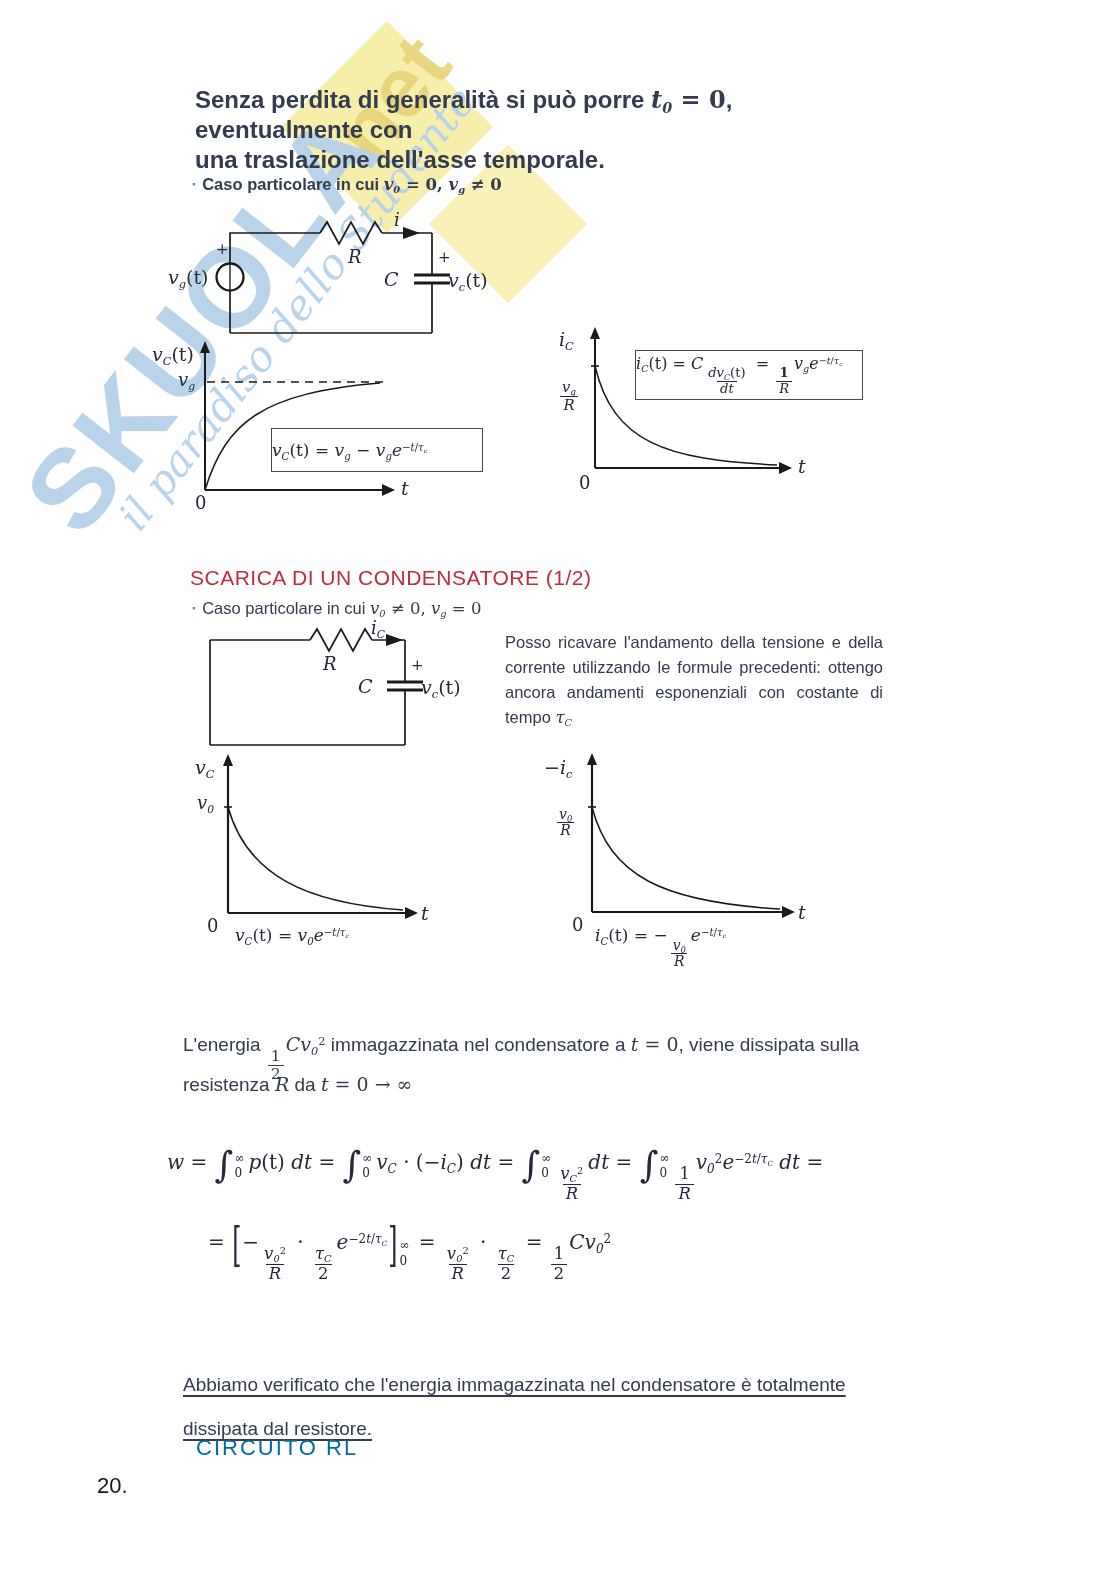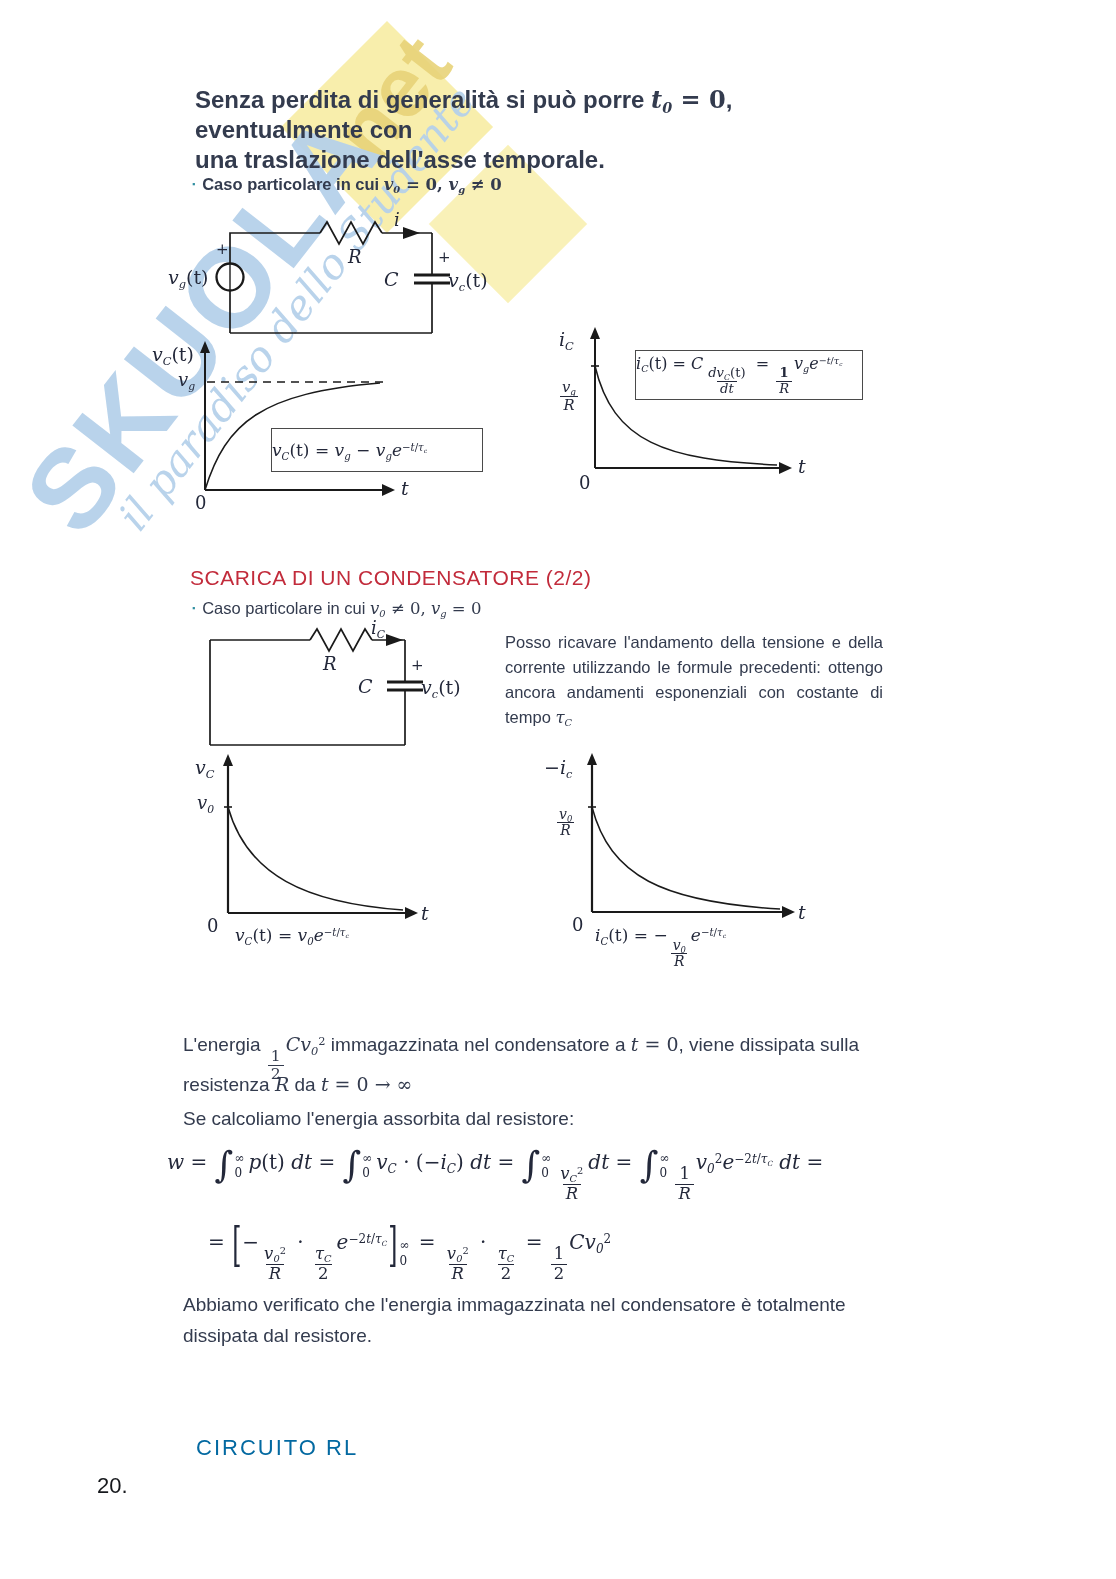--- a/index.html
+++ b/index.html
@@ -135,21 +135,21 @@
         <span class="math" style="font-size:16px;"><span class="mi">i</span><sub class="mi">C</sub><span class="mr">(t)</span><span class="mr"> = </span><span class="mi">C</span><span class="frac">
               <span class="fnum"><span class="mi">dv</span><sub class="mi">C</sub><span class="mr">(t)</span></span>
               <span class="fden"><span class="mi">dt</span></span>
             </span><span class="mr"> = </span><span class="frac">
               <span class="fnum"><span class="mr mb">1</span></span>
               <span class="fden"><span class="mi">R</span></span>
             </span><span class="mi">v</span><sub class="mi">g</sub><span class="mi">e</span><sup><span class="mr">−</span><span class="mi">t</span><span class="mr">/</span><span class="mi">τ</span><sub class="mi">c</sub></sup></span>
       </div>
     </div>
 
-    <div class="abs heading" style="left:190px;top:566px;">SCARICA DI UN CONDENSATORE (2/2)</div>
+    <div class="abs heading" style="left:190px;top:566px;">SCARICA DI UN CONDENSATORE (1/2)</div>
 
     <div class="abs body-text" style="left:192px;top:599px;font-size:16.5px;">
       <span class="bul">▪</span><span>Caso particolare in cui </span><span class="math" style="color:inherit"><span class="mi">v</span><sub class="mi">0</sub><span class="mr"> ≠ 0, </span><span class="mi">v</span><sub class="mi">g</sub><span class="mr"> = 0</span></span>
     </div>
 
     <div class="abs" style="left:175px;top:622px;width:330px;height:135px;">
       <svg width="330" height="135" viewBox="0 0 330 135">
         <g stroke="#1a1a1a" stroke-width="1.7" fill="none">
           <path d="M35,18 H135"></path>
           <path d="M135,18 l7,-11 l12,22 l12,-22 l12,22 l12,-22 l7,11"></path>
@@ -220,21 +220,20 @@
     <div class="abs body-text" style="left:183px;top:1033px;font-size:19px;white-space:nowrap;">
       <span>L'energia </span><span class="math" style="color:inherit"><span class="frac">
             <span class="fnum"><span class="mr">1</span></span>
             <span class="fden"><span class="mr">2</span></span>
           </span><span class="mi">C</span><span class="mi">v</span><sub class="mi">0</sub><sup class="mr">2</sup></span><span> immagazzinata nel condensatore a </span><span class="math" style="color:inherit"><span class="mi">t</span><span class="mr"> = 0</span></span><span>, viene dissipata sulla</span>
     </div>
     <div class="abs body-text" style="left:183px;top:1073px;font-size:19px;white-space:nowrap;">
       <span>resistenza </span><span class="math" style="color:inherit"><span class="mi">R</span></span><span> da </span><span class="math" style="color:inherit"><span class="mi">t</span><span class="mr"> = 0 → ∞</span></span>
     </div>
 
-    <div class="abs body-text" style="left:183px;top:1108px;font-size:19px;">Se calcoliamo l'energia assorbita dal resistore:</div>
 
     <div class="abs math" style="left:167px;top:1150px;font-size:20px;white-space:nowrap;"><span class="mi">w</span><span class="mr"> = </span><span class="intw">
           <span class="ints mr">∫</span>
           <span class="ilims">
             <span class="mr">∞</span>
             <span class="mr">0</span>
           </span>
         </span><span class="mi">p</span><span class="mr">(t) </span><span class="mi">dt</span><span class="mr"> = </span><span class="intw">
           <span class="ints mr">∫</span>
           <span class="ilims">
@@ -274,20 +273,20 @@
           <span class="fnum"><span class="mi">v</span><sub class="mi">0</sub><sup class="mr">2</sup></span>
           <span class="fden"><span class="mi">R</span></span>
         </span><span class="mr"> · </span><span class="frac">
           <span class="fnum"><span class="mi">τ</span><sub class="mi">C</sub></span>
           <span class="fden"><span class="mr">2</span></span>
         </span><span class="mr"> = </span><span class="frac">
           <span class="fnum"><span class="mr">1</span></span>
           <span class="fden"><span class="mr">2</span></span>
         </span><span class="mi">C</span><span class="mi">v</span><sub class="mi">0</sub><sup class="mr">2</sup></div>
 
-    <div class="abs body-text" style="left:183px;top:1289px;width:712px;font-size:19px;line-height:31px;
-                text-underline-offset:4px;text-decoration-thickness:1.6px;">Abbiamo verificato che l'energia immagazzinata nel condensatore è totalmente dissipata dal resistore.</div>
+    <div class="abs body-text" style="left:183px;top:1363px;width:712px;font-size:19px;line-height:44px;
+                text-decoration:underline;text-underline-offset:4px;text-decoration-thickness:1.6px;">Abbiamo verificato che l'energia immagazzinata nel condensatore è totalmente dissipata dal resistore.</div>
 
     <div class="abs body-text" style="left:97px;top:1473px;font-size:22px;color:#16181c;">20.</div>
     <div class="abs body-text" style="left:196px;top:1435px;font-size:22px;letter-spacing:2px;color:#0369a1;">CIRCUITO RL</div>
 
   </div>
 </div>
 
 </body></html>

